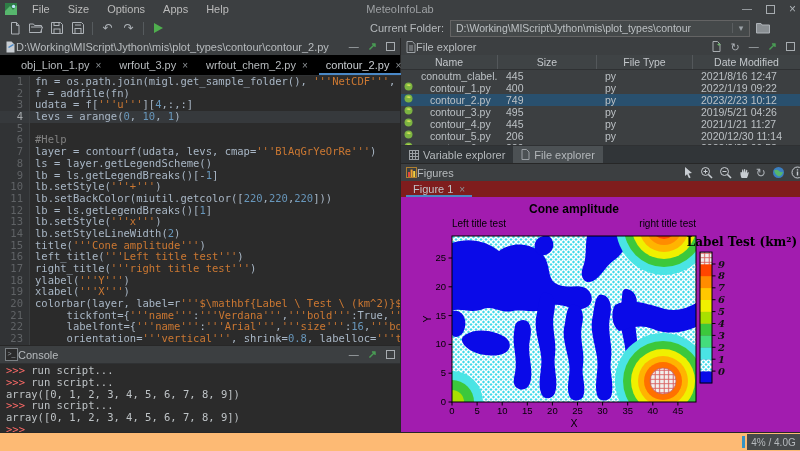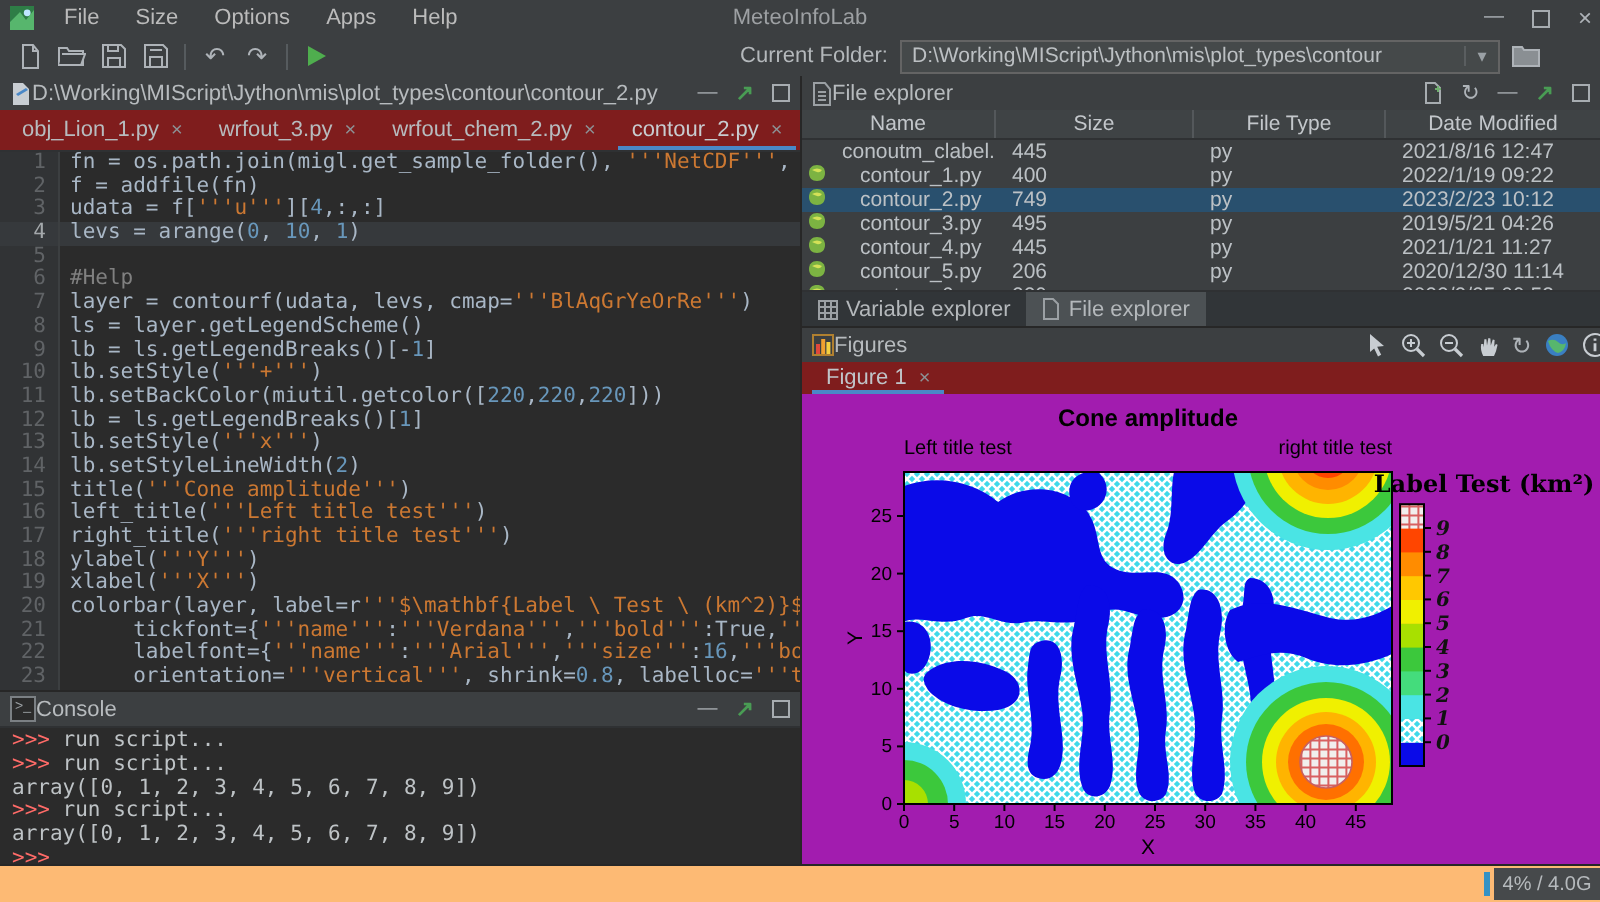--- a/index.html
+++ b/index.html
@@ -24,21 +24,21 @@
   .combo-text{flex:1;padding:16px 5px;white-space:nowrap;overflow:hidden}
   .combo-arrow{width:16px;text-align:center;border-left:1px solid #5a5e60;color:#9aa0a5;font-size:9px}
   
   .panel-h{height:17px;background:#3c3f41;display:flex;align-items:center;gap:0;padding:0 5px;border-bottom:1px solid #2f3133;color:#b7bbbe;white-space:nowrap;overflow:hidden}
   .ph-icons{margin-left:auto;display:flex;gap:9px;align-items:center;color:#a7acb0;flex:none}
   .ph-icons .mini{font-size:10px}
   .float-ic{color:#499c54;font-size:11px;font-weight:bold}
   .boxic{display:inline-block;width:7px;height:7px;border:1px solid #a7acb0}
   
   .editor{position:absolute;left:0;top:38px;width:400px;height:307px;background:#2b2b2b;border-right:1px solid #272727}
-  .etabs{position:absolute;left:0;top:17px;right:0;height:20px;background:#7f1d1d;display:flex;align-items:stretch;padding-left:2px;border-bottom:1px solid #2f3133}
+  .etabs{position:absolute;left:0;top:17px;right:0;height:20px;background:#000000;display:flex;align-items:stretch;padding-left:12px;border-bottom:1px solid #2f3133}
   .etab{position:relative;display:flex;align-items:center;gap:6px;padding:0 9px;color:#b7bbbe;cursor:default}
   .etab .x{color:#8d9296;font-size:10px}
   .etab.active{color:#c8ccd0}
   .etab.active:after{content:"";position:absolute;left:2px;right:2px;bottom:0;height:2px;background:#4a88c7}
   .code{position:absolute;left:0;top:38px;right:0;bottom:0;overflow:hidden;font-family:"DejaVu Sans Mono",monospace;font-size:10.5px;line-height:11.7px;background:#2b2b2b}
   .cl{display:flex;height:11.7px;white-space:pre}
   .gut{width:23px;flex:none;text-align:right;padding-right:6px;color:#606366;background:#313335;border-right:1px solid #3c3f41}
   .ct{padding-left:5px;color:#a9b7c6}
   .cl.cur{background:#36393c}
   .cl.cur .gut{background:#36393c;color:#a4a8ab}

